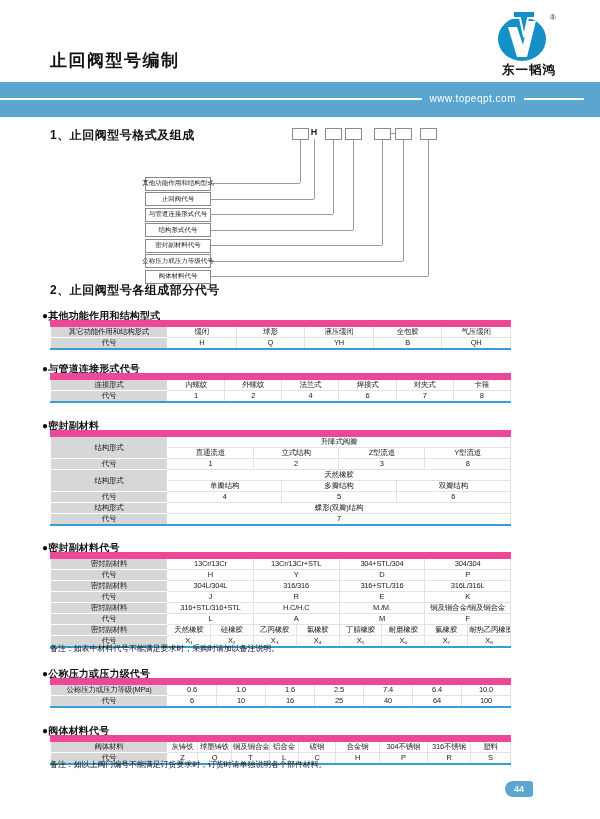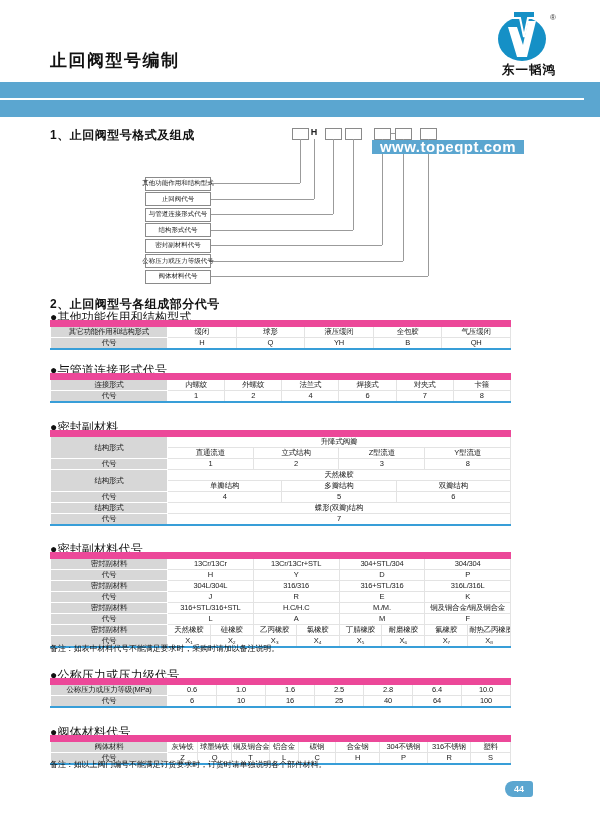--- a/index.html
+++ b/index.html
@@ -11,39 +11,39 @@
   .abs{position:absolute;}
 
   
   #page-title{left:50px;top:38px;font-size:17px;font-weight:bold;letter-spacing:1.5px;margin-top:11px;}
   #logo-wrap{left:494px;top:10px;width:72px;height:52px;}
   #brand-name{left:486px;top:62px;width:86px;text-align:center;font-size:12.5px;font-weight:bold;letter-spacing:1px;}
 
   
   #banner{left:0;top:82px;width:600px;height:35px;background:var(--banner,#5ba6d0);}
   #banner-line{position:absolute;left:0;top:16px;width:584px;height:2px;background:#fff;}
-  #website{position:absolute;top:10px;right:76px;z-index:2;font-size:15px;font-weight:bold;
-    color:#fff;background:var(--banner,#5ba6d0);padding:0 8px;line-height:14px;letter-spacing:.5px;margin-top:48px;}
+  #website{position:absolute;top:10px;right:76px;z-index:2;font-size:10px;font-weight:normal;
+    color:#fff;background:var(--banner,#5ba6d0);padding:0 8px;line-height:14px;letter-spacing:.5px;}
 
   
   .sec-head{left:50px;font-size:12px;font-weight:bold;letter-spacing:.5px;}
   #s1-head{top:127px;text-align:center;}
-  #s2-head{top:296px;}
+  #s2-head{top:282px;}
 
   
   #diagram{left:0;top:126px;width:600px;height:170px;}
   .dg-box{position:absolute;width:15px;height:10px;border:1px solid #8a8a8a;background:#fff;}
   .dg-letter{position:absolute;width:12px;text-align:center;font-size:9px;font-weight:bold;color:#222;}
   .dg-v{position:absolute;width:1px;background:#9b9b9b;}
   .dg-h{position:absolute;height:1px;background:#9b9b9b;}
   .dg-label{position:absolute;left:145px;width:64px;height:12px;border:1px solid #8a8a8a;background:#fff;
     display:flex;align-items:center;justify-content:center;font-size:6.5px;white-space:nowrap;color:#222;}
 
   
-  .bullet{left:50px;font-size:12px;font-weight:normal;color:#111;letter-spacing:.2px;}
+  .bullet{left:42px;font-size:10px;font-weight:bold;color:#111;letter-spacing:.2px;}
   .tbl{left:50px;width:460px;}
   table{border-collapse:collapse;width:460px;table-layout:fixed;
     border-bottom:2px solid var(--accent,#389ed8);border-top:7px solid #ec4899;}
   td{border:1px solid #e3e3e3;height:10px;padding:0 1px;font-size:7.5px;text-align:center;
     line-height:1;color:#222;overflow:hidden;white-space:nowrap;letter-spacing:-0.2px;}
   td.hd{background:var(--gray,#d7d7d7);border-color:#ffffff;color:#222;}
   .note{left:50px;font-size:8px;color:#111;letter-spacing:-0.1px;}
 
   
   #badge{left:505px;top:781px;width:28px;height:16px;background:var(--banner,#5ba6d0);
@@ -332,21 +332,21 @@
         <col style="width: 49px;">
         <col style="width: 49px;">
       </colgroup>
       <tbody>
         <tr>
           <td class="hd">公称压力或压力等级(MPa)</td>
           <td>0.6</td>
           <td>1.0</td>
           <td>1.6</td>
           <td>2.5</td>
-          <td>2.8</td>
+          <td>7.4</td>
           <td>6.4</td>
           <td>10.0</td>
         </tr>
         <tr>
           <td class="hd">代号</td>
           <td>6</td>
           <td>10</td>
           <td>16</td>
           <td>25</td>
           <td>40</td>

